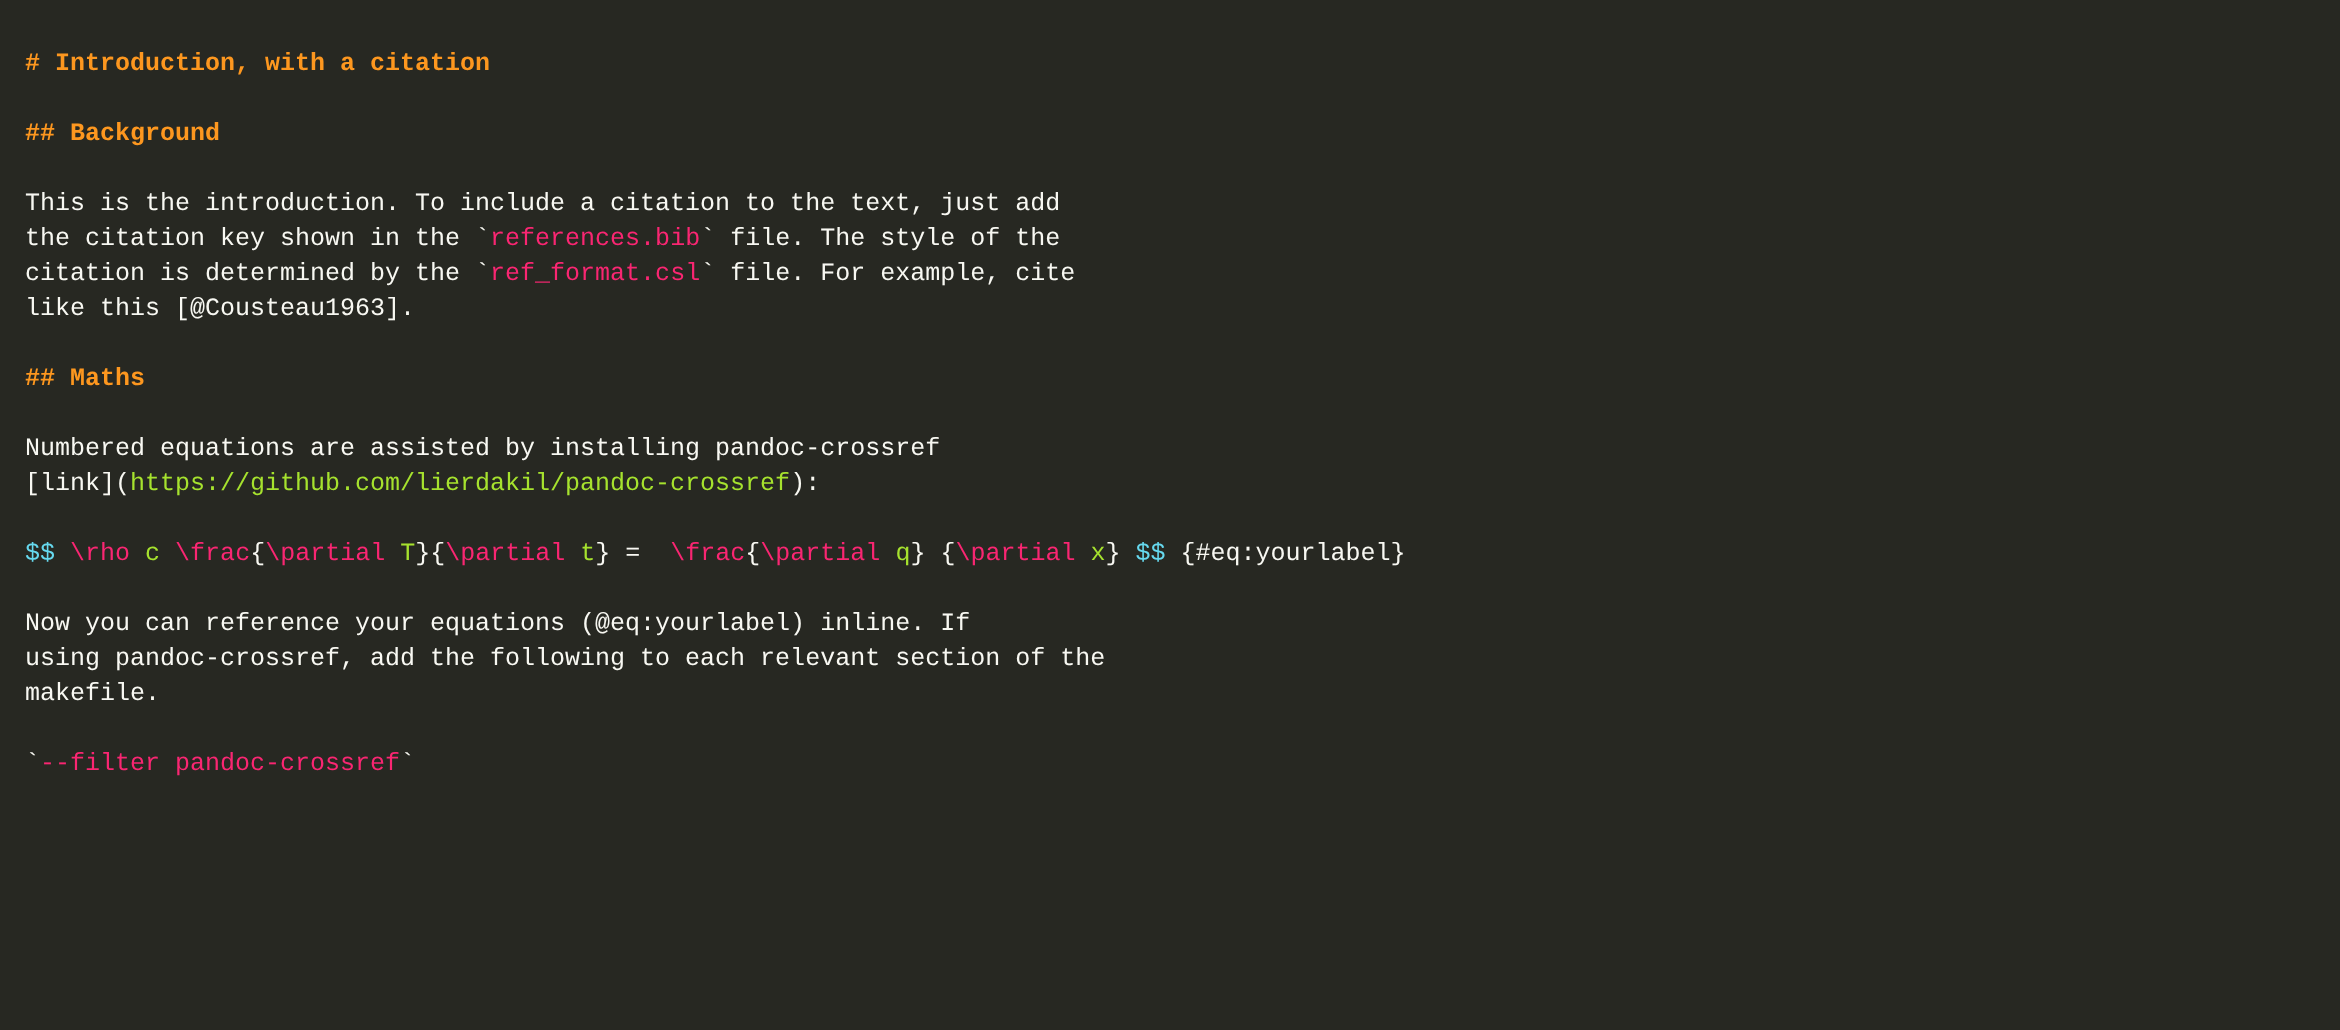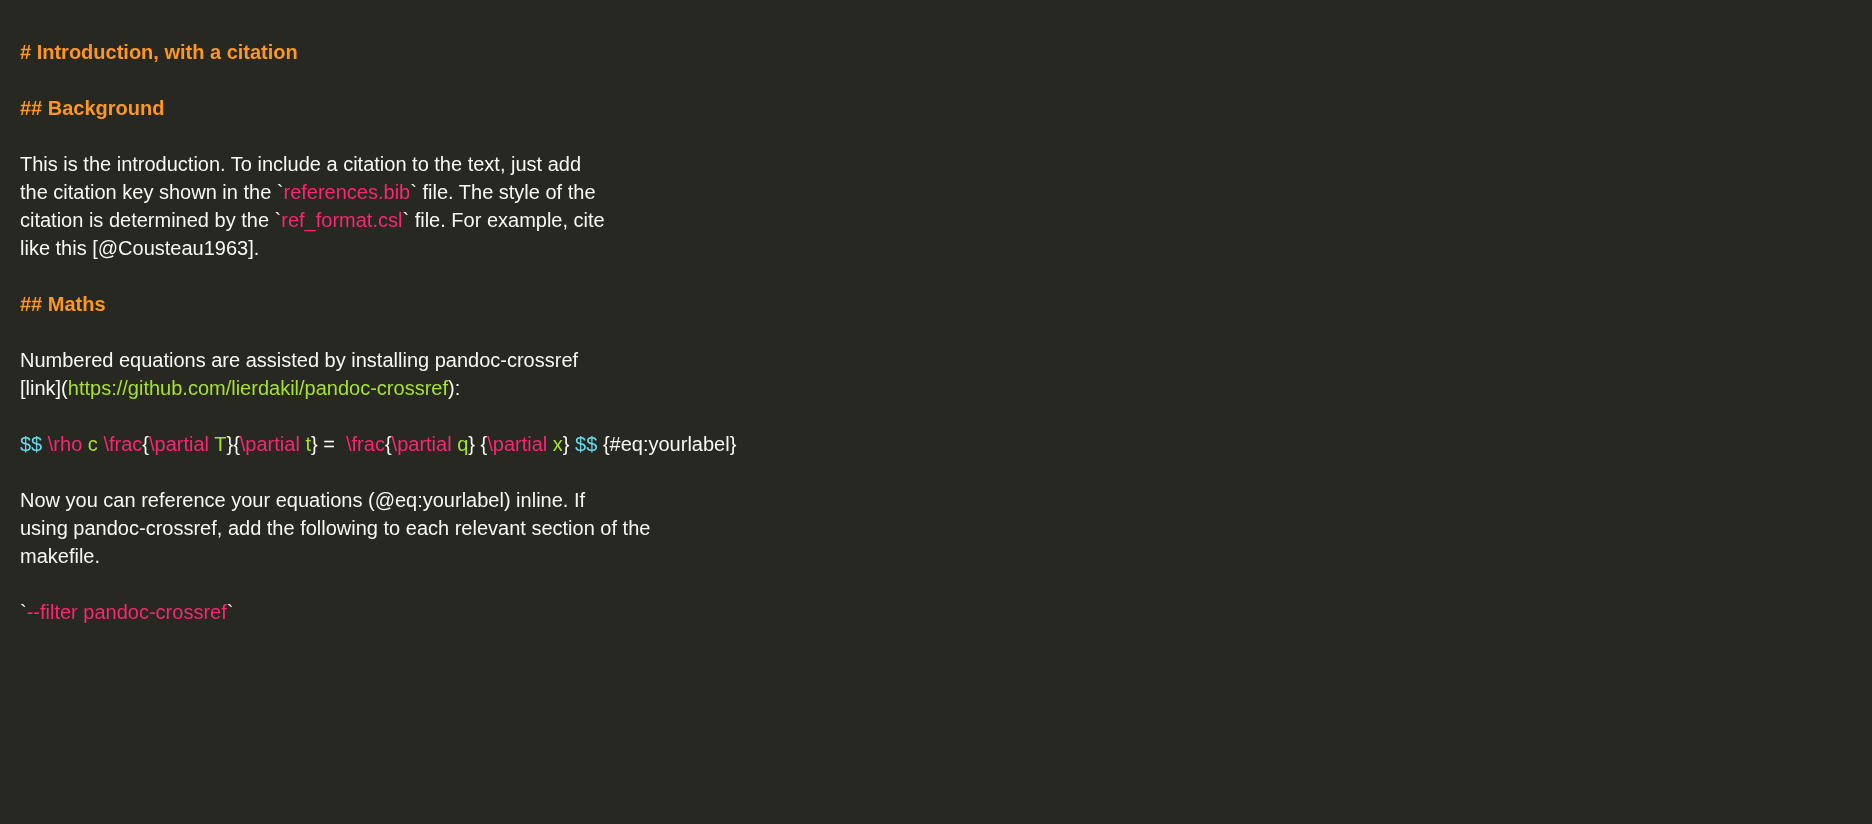--- a/index.html
+++ b/index.html
@@ -5,21 +5,21 @@
   html, body {
     margin: 0;
     padding: 0;
     width: 1872px;
     height: 824px;
     background: #272822;
     overflow: hidden;
   }
   .editor {
     padding: 38px 20px 20px 20px;
-    font-family: Liberation Sans, sans-serif;
+    font-family: Liberation Mono, monospace;
     font-size: 20px;
     line-height: 28px;
     white-space: pre;
     color: #f8f8f2;
   }
   .heading {
     color: #fd971f;
     font-weight: 700;
   }
   .inline-code {

